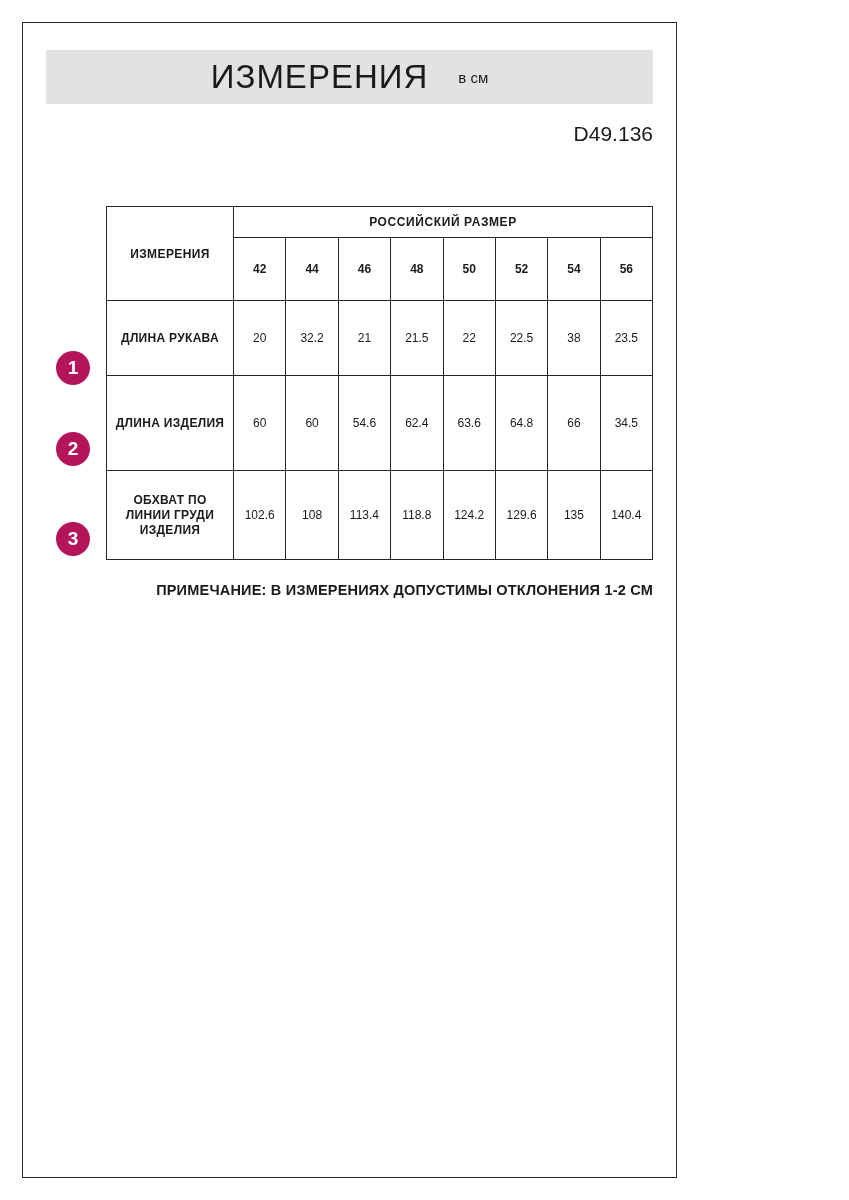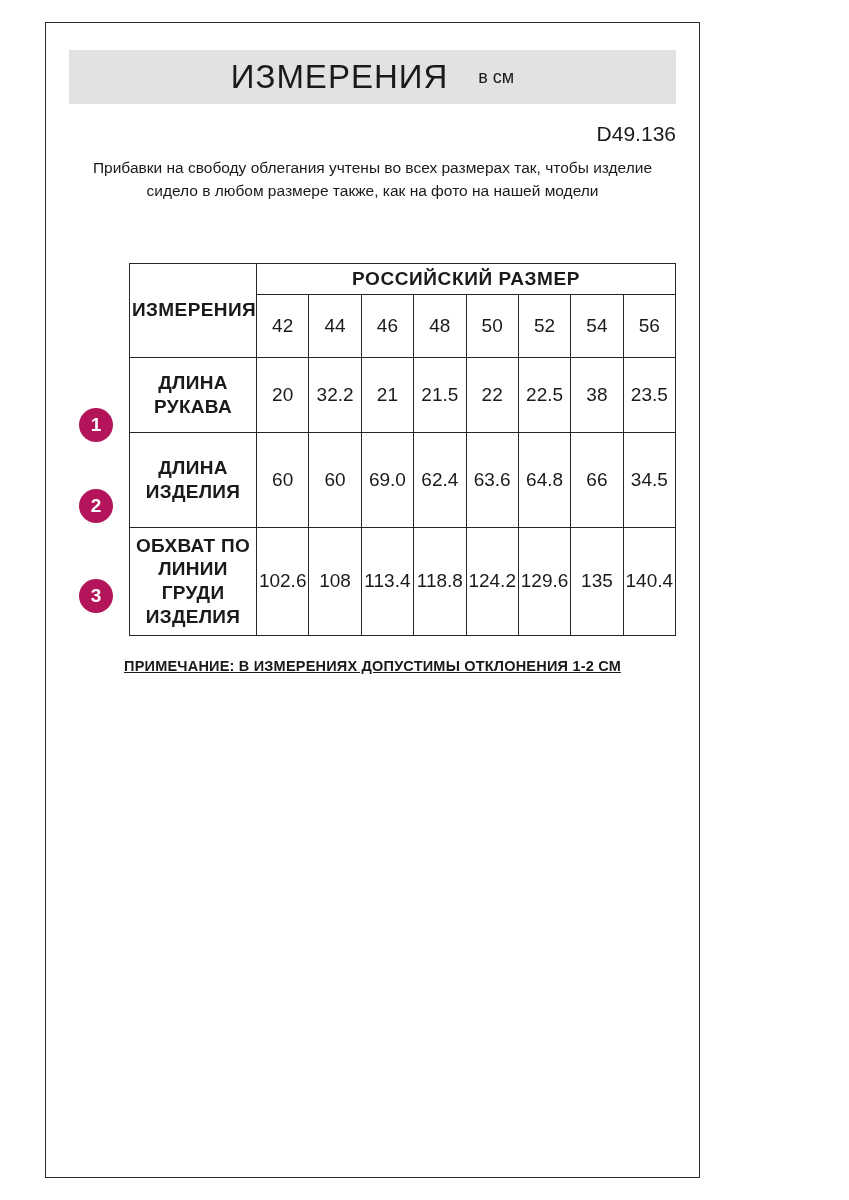--- a/index.html
+++ b/index.html
@@ -13,21 +13,20 @@
     font-family: "Liberation Sans", sans-serif;
     color: #1a1a1a;
     overflow: hidden;
   }
   .page {
     position: relative;
     width: 699px;
     height: 1200px;
     box-sizing: border-box;
     padding: 22px 22px;
-    margin-left: 23px;
   }
   .page-border {
     position: absolute;
     left: 22px;
     top: 22px;
     right: 22px;
     bottom: 22px;
     border: 1.5px solid #2c2c2c;
     box-sizing: border-box;
     pointer-events: none;
@@ -56,21 +55,21 @@
     font-weight: 400;
     color: #1a1a1a;
   }
   .title-bold {
     font-size: 33px;
     letter-spacing: 1px;
     font-weight: bold;
     color: #000000;
   }
   .title-units {
-    font-size: 18px;
+    font-size: 15px;
     font-weight: 400;
     color: #1a1a1a;
     align-self: center;
     margin-left: 4px;
   }
 
   
   .article-code {
     text-align: right;
     font-size: 21px;
@@ -97,40 +96,40 @@
   table.sizes {
     border-collapse: collapse;
     width: 610px;
     table-layout: fixed;
   }
   table.sizes th,
   table.sizes td {
     border: 1px solid #262626;
     text-align: center;
     vertical-align: middle;
-    font-size: 19px;
+    font-size: 12px;
     color: #1a1a1a;
   }
   th.corner {
     width: 122px;
     font-size: 12.5px;
     font-weight: bold;
     letter-spacing: 0.4px;
     padding: 4px 2px;
   }
   th.group-head {
     font-size: 12.5px;
     font-weight: bold;
     letter-spacing: 0.6px;
     height: 26px;
     padding: 2px;
   }
   th.size-col {
     font-size: 19px;
-    font-weight: normal;
+    font-weight: bold;
     height: 60px;
   }
   td.row-label {
     font-size: 12.5px;
     font-weight: bold;
     letter-spacing: 0.3px;
     line-height: 1.25;
     padding: 6px 4px;
   }
   td.value {
@@ -155,43 +154,41 @@
     display: flex;
     align-items: center;
     justify-content: center;
   }
   .badge-1 { top: 145px; }
   .badge-2 { top: 226px; }
   .badge-3 { top: 316px; }
 
   
   .footnote {
-    text-align: center;
+    text-align: right;
     font-size: 14.5px;
     font-weight: bold;
     letter-spacing: 0.2px;
     margin-top: 22px;
     color: #1a1a1a;
-    text-decoration: underline;
   }
 </style>
 </head>
 <body>
 
 <div class="page">
   <div class="page-border"></div>
   <div class="content">
 
     <div class="title-band">
       <span class="title-light">ИЗМЕРЕНИЯ</span>
       <span class="title-units">в см</span>
     </div>
 
     <div class="article-code">D49.136</div>
-    <div class="intro">Прибавки на свободу облегания учтены во всех размерах так, чтобы изделие сидело в любом размере также, как на фото на нашей модели</div>
 
     <div class="table-wrap">
 
       <div class="badge badge-1">1</div>
       <div class="badge badge-2">2</div>
       <div class="badge badge-3">3</div>
 
       <table class="sizes">
         <thead>
           <tr>
@@ -218,21 +215,21 @@
             <td class="value">21.5</td>
             <td class="value">22</td>
             <td class="value">22.5</td>
             <td class="value">38</td>
             <td class="value">23.5</td>
           </tr>
           <tr class="r2">
             <td class="row-label">ДЛИНА ИЗДЕЛИЯ</td>
             <td class="value">60</td>
             <td class="value">60</td>
-            <td class="value">69.0</td>
+            <td class="value">54.6</td>
             <td class="value">62.4</td>
             <td class="value">63.6</td>
             <td class="value">64.8</td>
             <td class="value">66</td>
             <td class="value">34.5</td>
           </tr>
           <tr class="r3">
             <td class="row-label">ОБХВАТ ПО ЛИНИИ ГРУДИ ИЗДЕЛИЯ</td>
             <td class="value">102.6</td>
             <td class="value">108</td>

